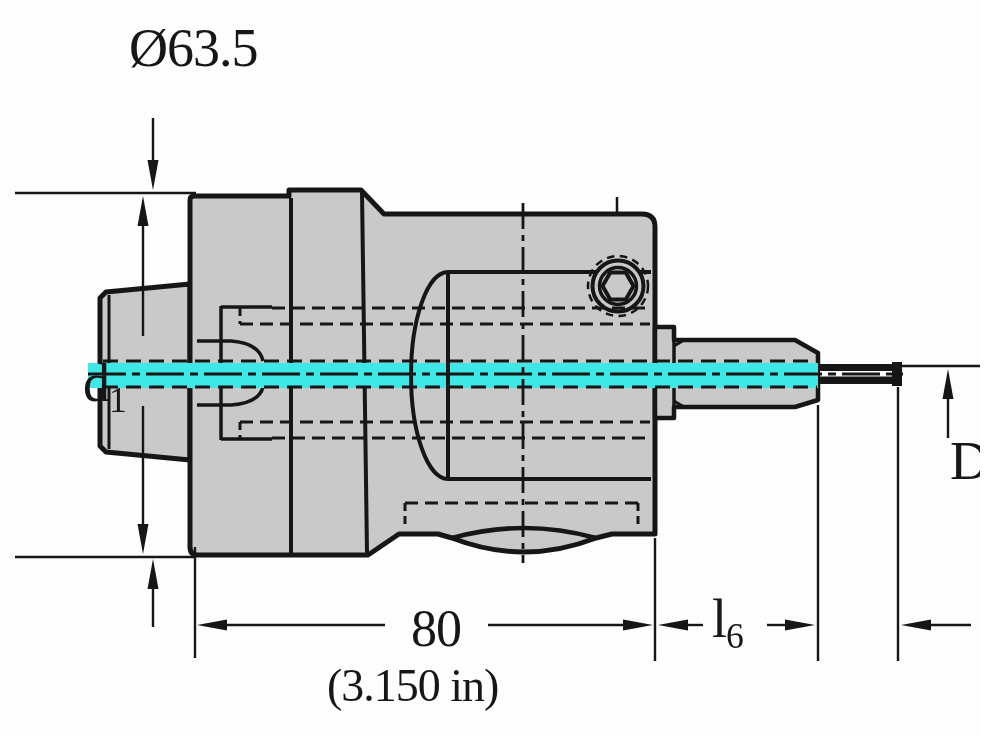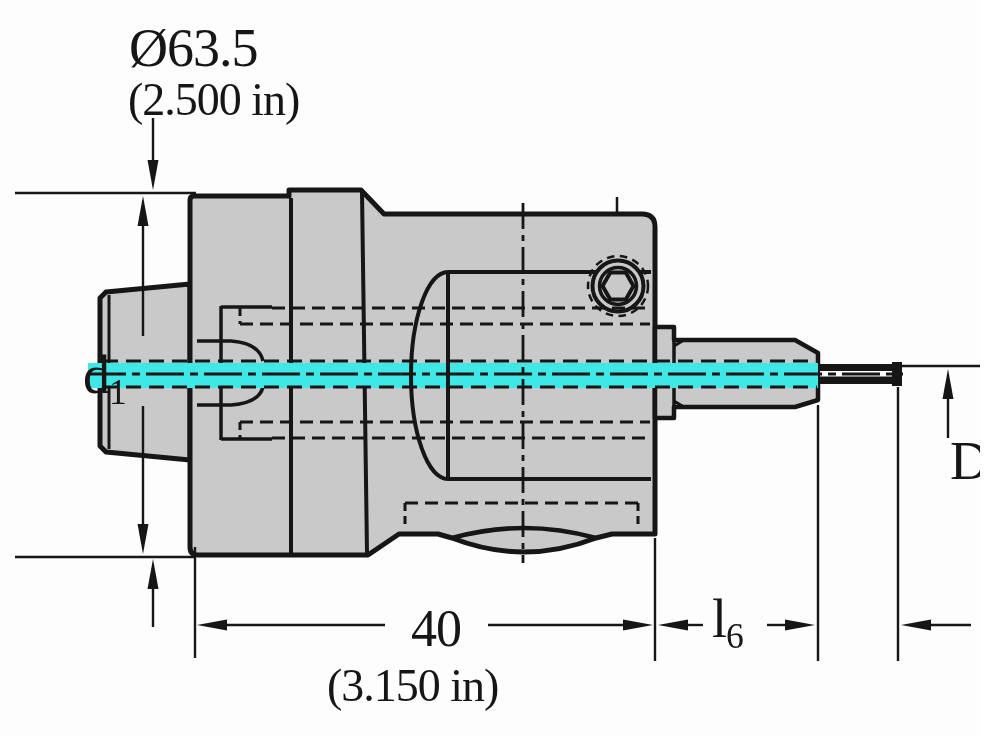--- a/index.html
+++ b/index.html
@@ -133,27 +133,26 @@
       <line class="ln" stroke-width="2.4" x1="929" y1="625" x2="971" y2="625"></line>
       <polygon class="arrow" points="901,625 931,619.5 931,630.5"></polygon>
 
       <line class="ln" stroke-width="2.4" x1="948" y1="397" x2="948" y2="438"></line>
       <polygon class="arrow" points="948,369 942.5,399 953.5,399"></polygon>
     </g>
   </svg>
 
   <div class="lbl f54" style="left:129px;top:21px">Ø63.5</div>
 
-  <div class="lbl f46" style="left:128px;top:77px">(2.500 in)</div>
 
-  <div class="lbl f54" style="left:83px;top:348px">
+  <div class="lbl f54" style="left:83px;top:356px">
     <span>d</span><span class="sub">1</span>
   </div>
 
-  <div class="lbl f52 ctr" style="left:402px;top:603px;width:68px">40</div>
+  <div class="lbl f52 ctr" style="left:402px;top:603px;width:68px">80</div>
 
   <div class="lbl f46" style="left:327px;top:663px">(3.150 in)</div>
 
   <div class="lbl f54" style="left:712px;top:592px">
     <span>l</span><span class="sub">6</span>
   </div>
 
 
   <div class="lbl f54" style="left:950px;top:434px">
     <span>D</span><span class="sub">c</span>

